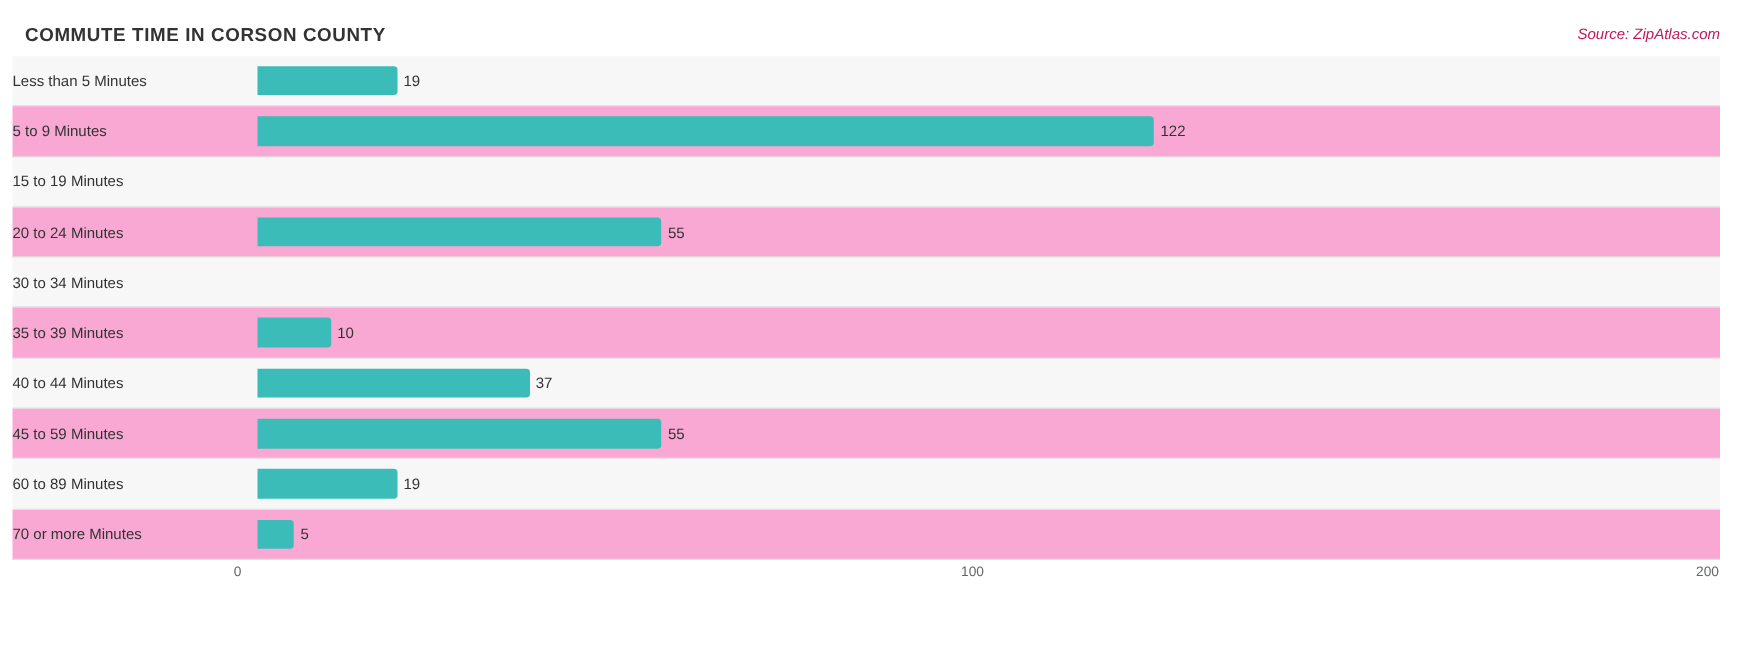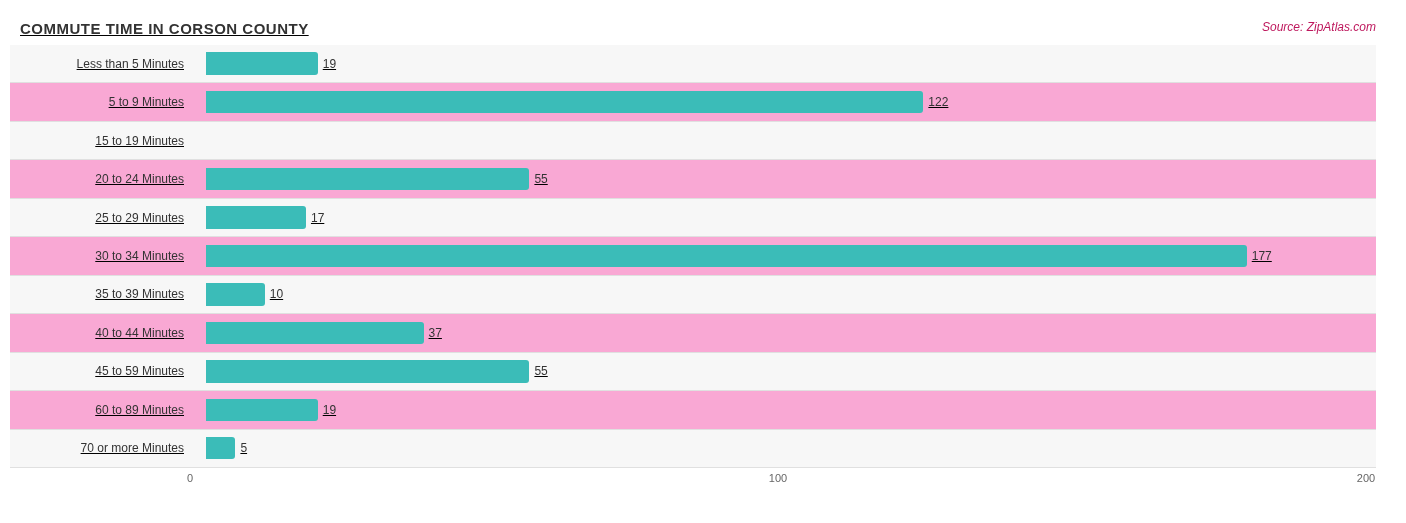--- a/index.html
+++ b/index.html
@@ -6,23 +6,22 @@
     body {
       font-family: Arial, sans-serif;
       background: #fff;
       width: 1406px;
       height: 523px;
       overflow: hidden;
     }
     .chart-container {
       width: 1406px;
       height: 523px;
-      padding: 20px 30px 20px 10px;
+      padding: 20px 30px 40px 10px;
       position: relative;
-      text-decoration: underline;
     }
     .chart-title {
       font-size: 15px;
       font-weight: bold;
       text-transform: uppercase;
       letter-spacing: 0.5px;
       color: #333;
       margin-bottom: 8px;
       margin-left: 10px;
     }
@@ -50,21 +49,21 @@
     }
     .bar-row:nth-child(odd) {
       background: #f7f7f7;
     }
     .bar-label {
       width: 180px;
       min-width: 180px;
       font-size: 12px;
       color: #333;
       padding-right: 6px;
-      text-align: right;
+      text-align: left;
     }
     .bar-track {
       flex: 1;
       height: 100%;
       position: relative;
       display: flex;
       align-items: center;
       margin-left: 16px;
     }
     .bar {
@@ -121,32 +120,21 @@
         <div class="bar-label">15 to 19 Minutes</div>
       </div>
       <div class="bar-row">
         <div class="bar-label">20 to 24 Minutes</div>
         <div class="bar-track">
           <div class="bar" style="width: 323.4px; background: rgb(59, 188, 184);"></div>
           <span class="bar-value">55</span>
         </div>
       </div>
       <div class="bar-row">
-        <div class="bar-label">25 to 29 Minutes</div>
-        <div class="bar-track">
-          <div class="bar" style="width: 99.96px; background: rgb(59, 188, 184);"></div>
-          <span class="bar-value">17</span>
-        </div>
-      </div>
-      <div class="bar-row">
         <div class="bar-label">30 to 34 Minutes</div>
-        <div class="bar-track">
-          <div class="bar" style="width: 1040.76px; background: rgb(59, 188, 184);"></div>
-          <span class="bar-value">177</span>
-        </div>
       </div>
       <div class="bar-row">
         <div class="bar-label">35 to 39 Minutes</div>
         <div class="bar-track">
           <div class="bar" style="width: 58.8px; background: rgb(59, 188, 184);"></div>
           <span class="bar-value">10</span>
         </div>
       </div>
       <div class="bar-row">
         <div class="bar-label">40 to 44 Minutes</div>

